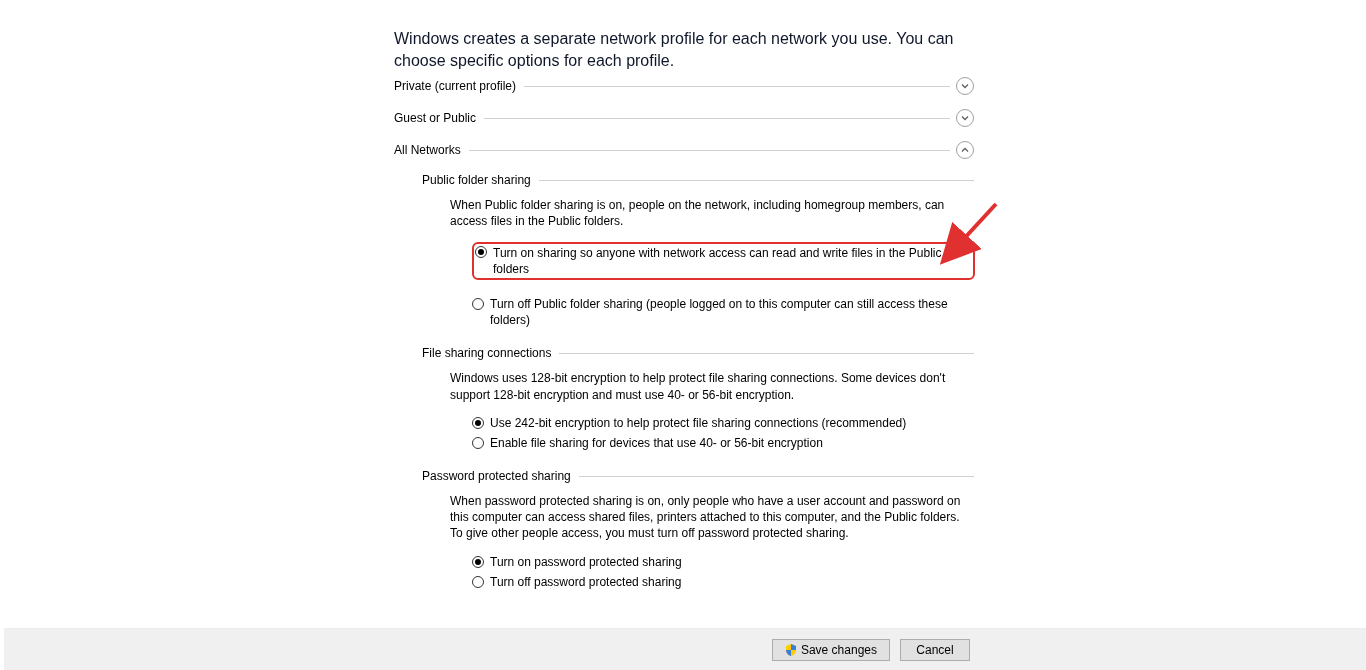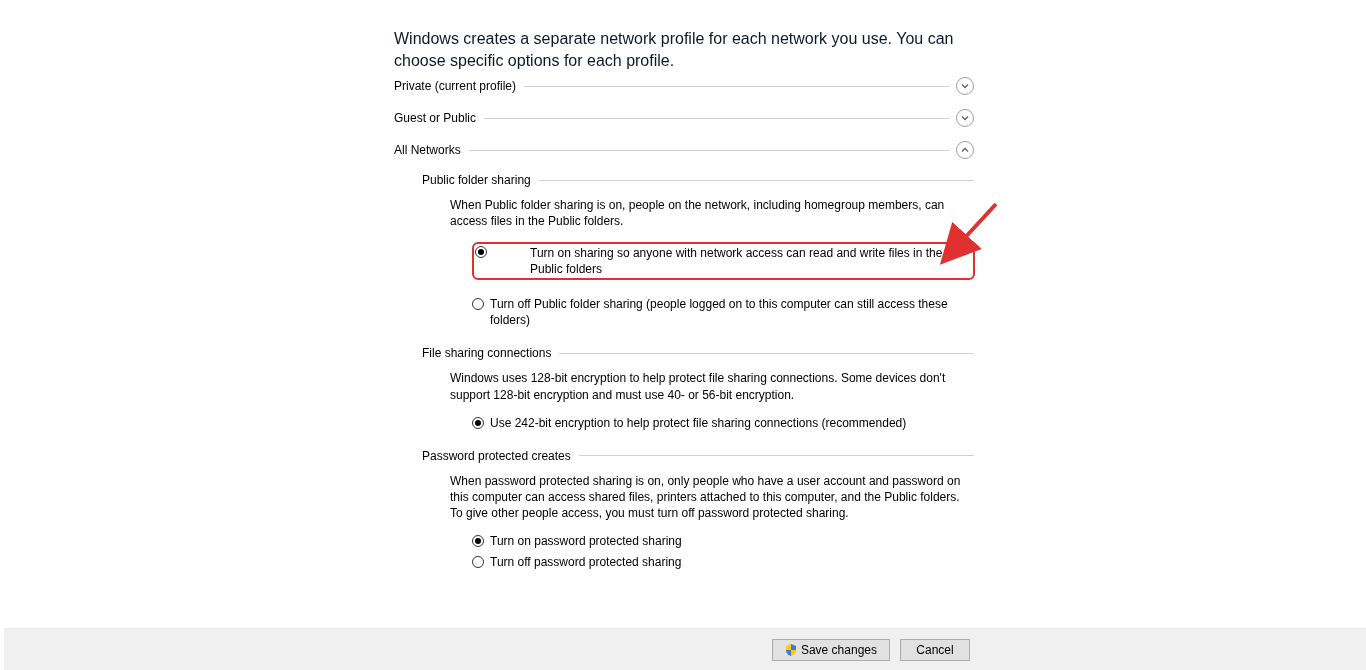--- a/index.html
+++ b/index.html
@@ -207,21 +207,21 @@
   </div>
 
   <div class="subsection">
     <div class="subsection-header">
       <span class="subsection-title">Public folder sharing</span>
       <div class="subsection-rule"></div>
     </div>
     <p class="sub-desc">When Public folder sharing is on, people on the network, including homegroup members, can access files in the Public folders.</p>
     <div class="radio-group">
       <div class="highlight-box">
-        <div class="radio-item" style="margin-bottom:0;gap:37px;">
+        <div class="radio-item" style="margin-bottom:0;">
           <span class="radio-circle selected"></span>
           <span class="radio-label">Turn on sharing so anyone with network access can read and write files in the Public folders</span>
         </div>
       </div>
       <div class="radio-item" style="margin-top:16px;">
         <span class="radio-circle"></span>
         <span class="radio-label">Turn off Public folder sharing (people logged on to this computer can still access these folders)</span>
       </div>
     </div>
   </div>
@@ -230,26 +230,30 @@
     <div class="subsection-header">
       <span class="subsection-title">File sharing connections</span>
       <div class="subsection-rule"></div>
     </div>
     <p class="sub-desc">Windows uses 128-bit encryption to help protect file sharing connections. Some devices don't support 128-bit encryption and must use 40- or 56-bit encryption.</p>
     <div class="radio-group">
       <div class="radio-item">
         <span class="radio-circle selected"></span>
         <span class="radio-label">Use 242-bit encryption to help protect file sharing connections (recommended)</span>
       </div>
+      <div class="radio-item">
+        <span class="radio-circle"></span>
+        <span class="radio-label">Enable file sharing for devices that use 40- or 56-bit encryption</span>
+      </div>
     </div>
   </div>
 
   <div class="subsection">
     <div class="subsection-header">
-      <span class="subsection-title">Password protected creates</span>
+      <span class="subsection-title">Password protected sharing</span>
       <div class="subsection-rule"></div>
     </div>
     <p class="sub-desc" style="width:525px;">When password protected sharing is on, only people who have a user account and password on this computer can access shared files, printers attached to this computer, and the Public folders. To give other people access, you must turn off password protected sharing.</p>
     <div class="radio-group">
       <div class="radio-item">
         <span class="radio-circle selected"></span>
         <span class="radio-label">Turn on password protected sharing</span>
       </div>
       <div class="radio-item">
         <span class="radio-circle"></span>

